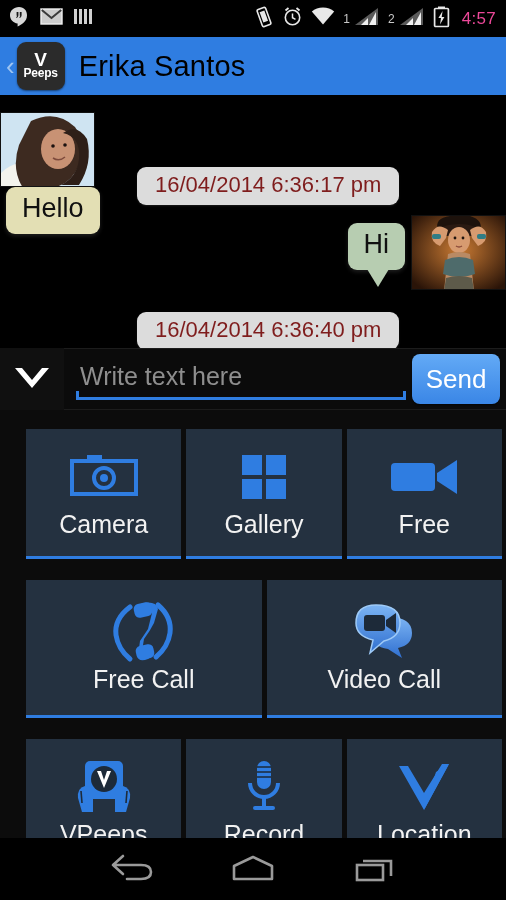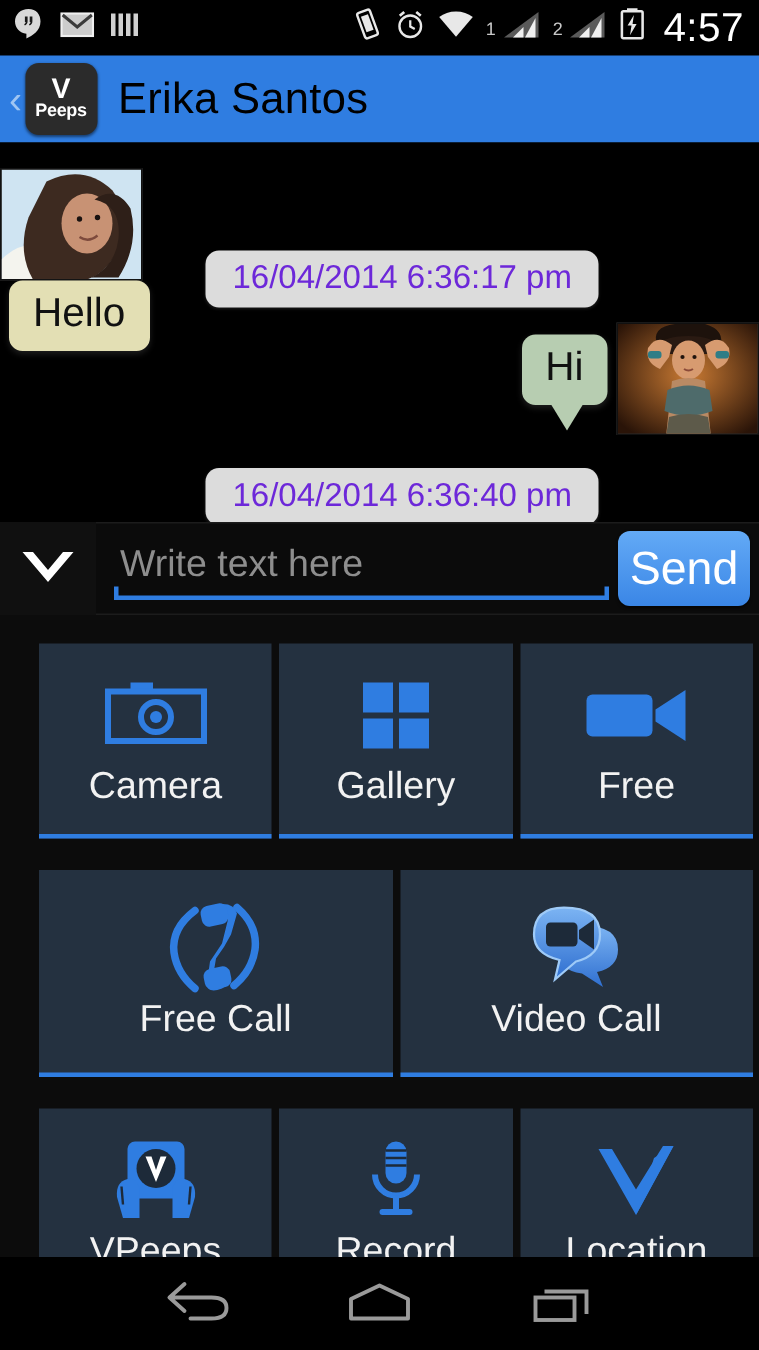--- a/index.html
+++ b/index.html
@@ -13,21 +13,21 @@
 
   
   .statusbar {
     height:37px; background:#000; display:flex; align-items:center;
     padding:0 10px 0 8px; position:relative;
   }
   .sb-left { display:flex; align-items:center; gap:10px; }
   .sb-right { display:flex; align-items:center; gap:8px; margin-left:auto; }
   .sb-ico { display:block; }
   .sb-num { color:#c8c8c8; font-size:12px; line-height:1; margin-right:-4px; }
-  .sb-clock { color:#ffffff; font-size:27px; letter-spacing:.3px; margin-left:4px; }
+  .sb-clock { color:#ec4899; font-size:17px; letter-spacing:.3px; margin-left:4px; }
 
   
   .titlebar {
     height:58px; background:#2f7de1; display:flex; align-items:center;
     padding-left:6px; position:relative;
   }
   .back-chev { color:#9fc5f2; font-size:26px; line-height:1; margin-right:2px; user-select:none; }
   .applogo {
     width:48px; height:48px; border-radius:9px;
     background:#2b2b2b;
@@ -53,21 +53,21 @@
   }
   .bubble.left  { background:#e3dfb4; }
   .bubble.right { background:#b7cdb1;text-align:center; }
   .bubble.right:after {
     content:""; position:absolute; right:16px; bottom:-17px;
     border-left:11px solid transparent; border-right:11px solid transparent;
     border-top:18px solid #b7cdb1;
   }
 
   .stamp {
-    position:absolute; background:#dcdcdc; color:#6d28d9; font-size:22px;
+    position:absolute; background:#dcdcdc; color:#7f1d1d; font-size:22px;
     padding:5px 18px 7px 18px; border-radius:9px; white-space:nowrap;
     box-shadow:0 1px 2px rgba(255,255,255,.1);
   }
 
   
   .inputbar {
     height:62px; background:#0b0b0b; display:flex; align-items:center;
     border-top:1px solid #1c1c1c; border-bottom:1px solid #1c1c1c;
   }
   .chev-btn { width:64px; height:62px; display:flex; align-items:center; justify-content:center;
@@ -82,21 +82,21 @@
   .write-underline {
     position:absolute; left:0; right:0; bottom:2px; height:3px; background:#2f7de1;
   }
   .write-underline:before, .write-underline:after {
     content:""; position:absolute; bottom:0; width:3px; height:9px; background:#2f7de1;
   }
   .write-underline:before { left:0; } .write-underline:after { right:0; }
   .send-btn {
     width:88px; height:50px; margin-right:6px; border-radius:8px; border:0;
     background:linear-gradient(#63aaf6,#3a86e6);
-    color:#fff; font-size:31px; font-family:"Liberation Sans", sans-serif;
+    color:#fff; font-size:26px; font-family:"Liberation Sans", sans-serif;
     cursor:pointer; box-shadow:0 1px 2px rgba(0,0,0,.6);
   }
 
   
   .grid { background:#0c0c0c; padding-top:3px; }
   .grow { display:flex; gap:5px; padding:16px 4px 5px 4px;margin-left:22px; }
   .tile {
     flex:1; background:#243140; height:130px; position:relative;
     display:flex; flex-direction:column; align-items:center; justify-content:center;
     border-bottom:3px solid #2f7de1; cursor:pointer;

